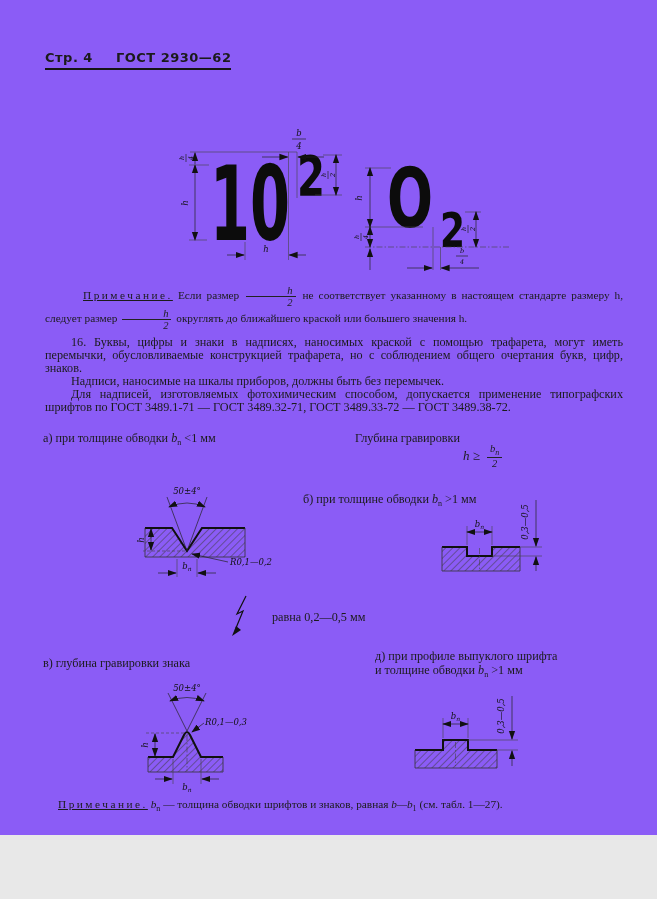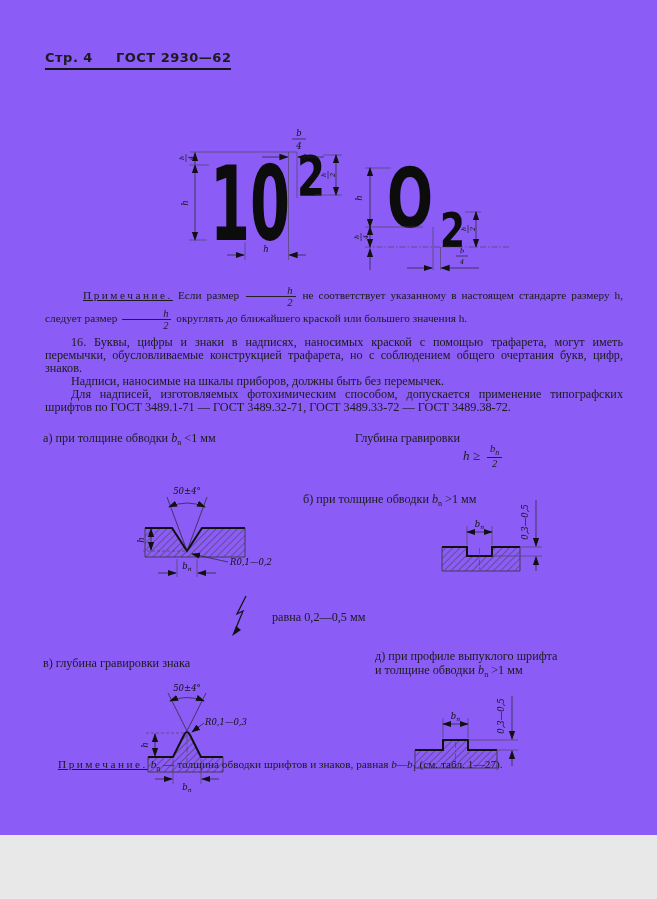--- a/index.html
+++ b/index.html
@@ -323,21 +323,21 @@
       <line class="vthin" x1="70" y1="52" x2="120" y2="52"></line>
       <line class="vthin" x1="99" y1="62" x2="120" y2="62"></line>
       <line class="dim" x1="114" y1="8" x2="114" y2="51" marker-end="url(#mad)"></line>
       <line class="dim" x1="114" y1="78" x2="114" y2="63" marker-end="url(#mad)"></line>
       <g transform="translate(106,28) rotate(-90)">
         <text class="lbl" x="0" y="0" text-anchor="middle">0,3—0,5</text>
       </g>
     </g>
   </svg>
 
-  <p class="abs note" style="left:58px;top:757px;width:555px;line-height:14px;">
+  <p class="abs note" style="left:58px;top:797px;width:555px;line-height:14px;">
     <span class="sp">Примечание.</span>
     <i>b</i><sub>n</sub>
     <span>— толщина обводки шрифтов и знаков, равная</span>
     <i>b—b</i><sub>1</sub>
     <span>(см. табл. 1—27).</span>
   </p>
 
 </div>
 
 </body></html>

